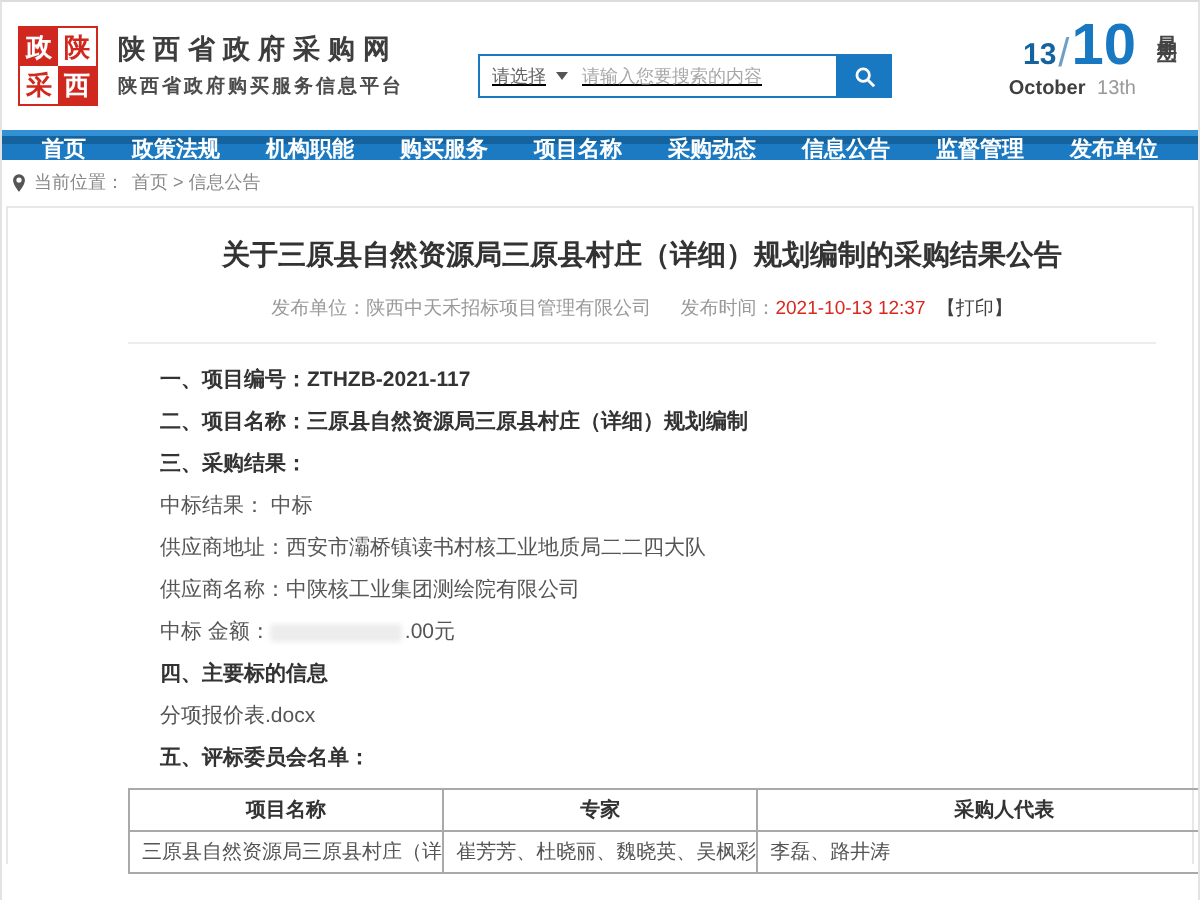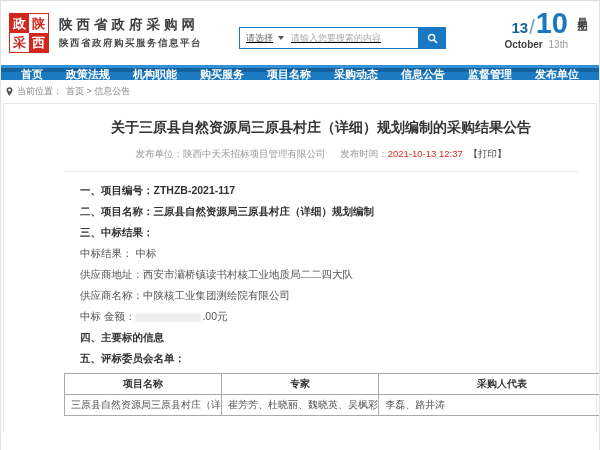--- a/index.html
+++ b/index.html
@@ -152,34 +152,35 @@
 
     <div class="divider"></div>
 
     <div class="art-body">
       <div class="line" style="margin-top:13px;">
         <span class="h">一、项目编号：</span><span class="h">ZTHZB-2021-117</span>
       </div>
       <div class="line">
         <span class="h">二、项目名称：</span><span class="h">三原县自然资源局三原县村庄（详细）规划编制</span>
       </div>
-      <div class="line h">三、中标结果：</div>
+      <div class="line h">三、采购结果：</div>
       <div class="line">
         <span>中标结果：</span> <span>中标</span>
       </div>
       <div class="line">
         <span>供应商地址：</span><span>西安市灞桥镇读书村核工业地质局二二四大队</span>
       </div>
       <div class="line">
         <span>供应商名称：</span><span>中陕核工业集团测绘院有限公司</span>
       </div>
       <div class="line">
         <span>中标 金额：</span><span class="redacted"></span><span>.00元</span>
       </div>
       <div class="line h">四、主要标的信息</div>
+      <div class="line attachment">分项报价表.docx</div>
       <div class="line h">五、评标委员会名单：</div>
     </div>
 
     <table class="tbl">
       <colgroup>
           <col class="c1">
           <col class="c2">
           <col class="c3">
         </colgroup>
       <thead>

